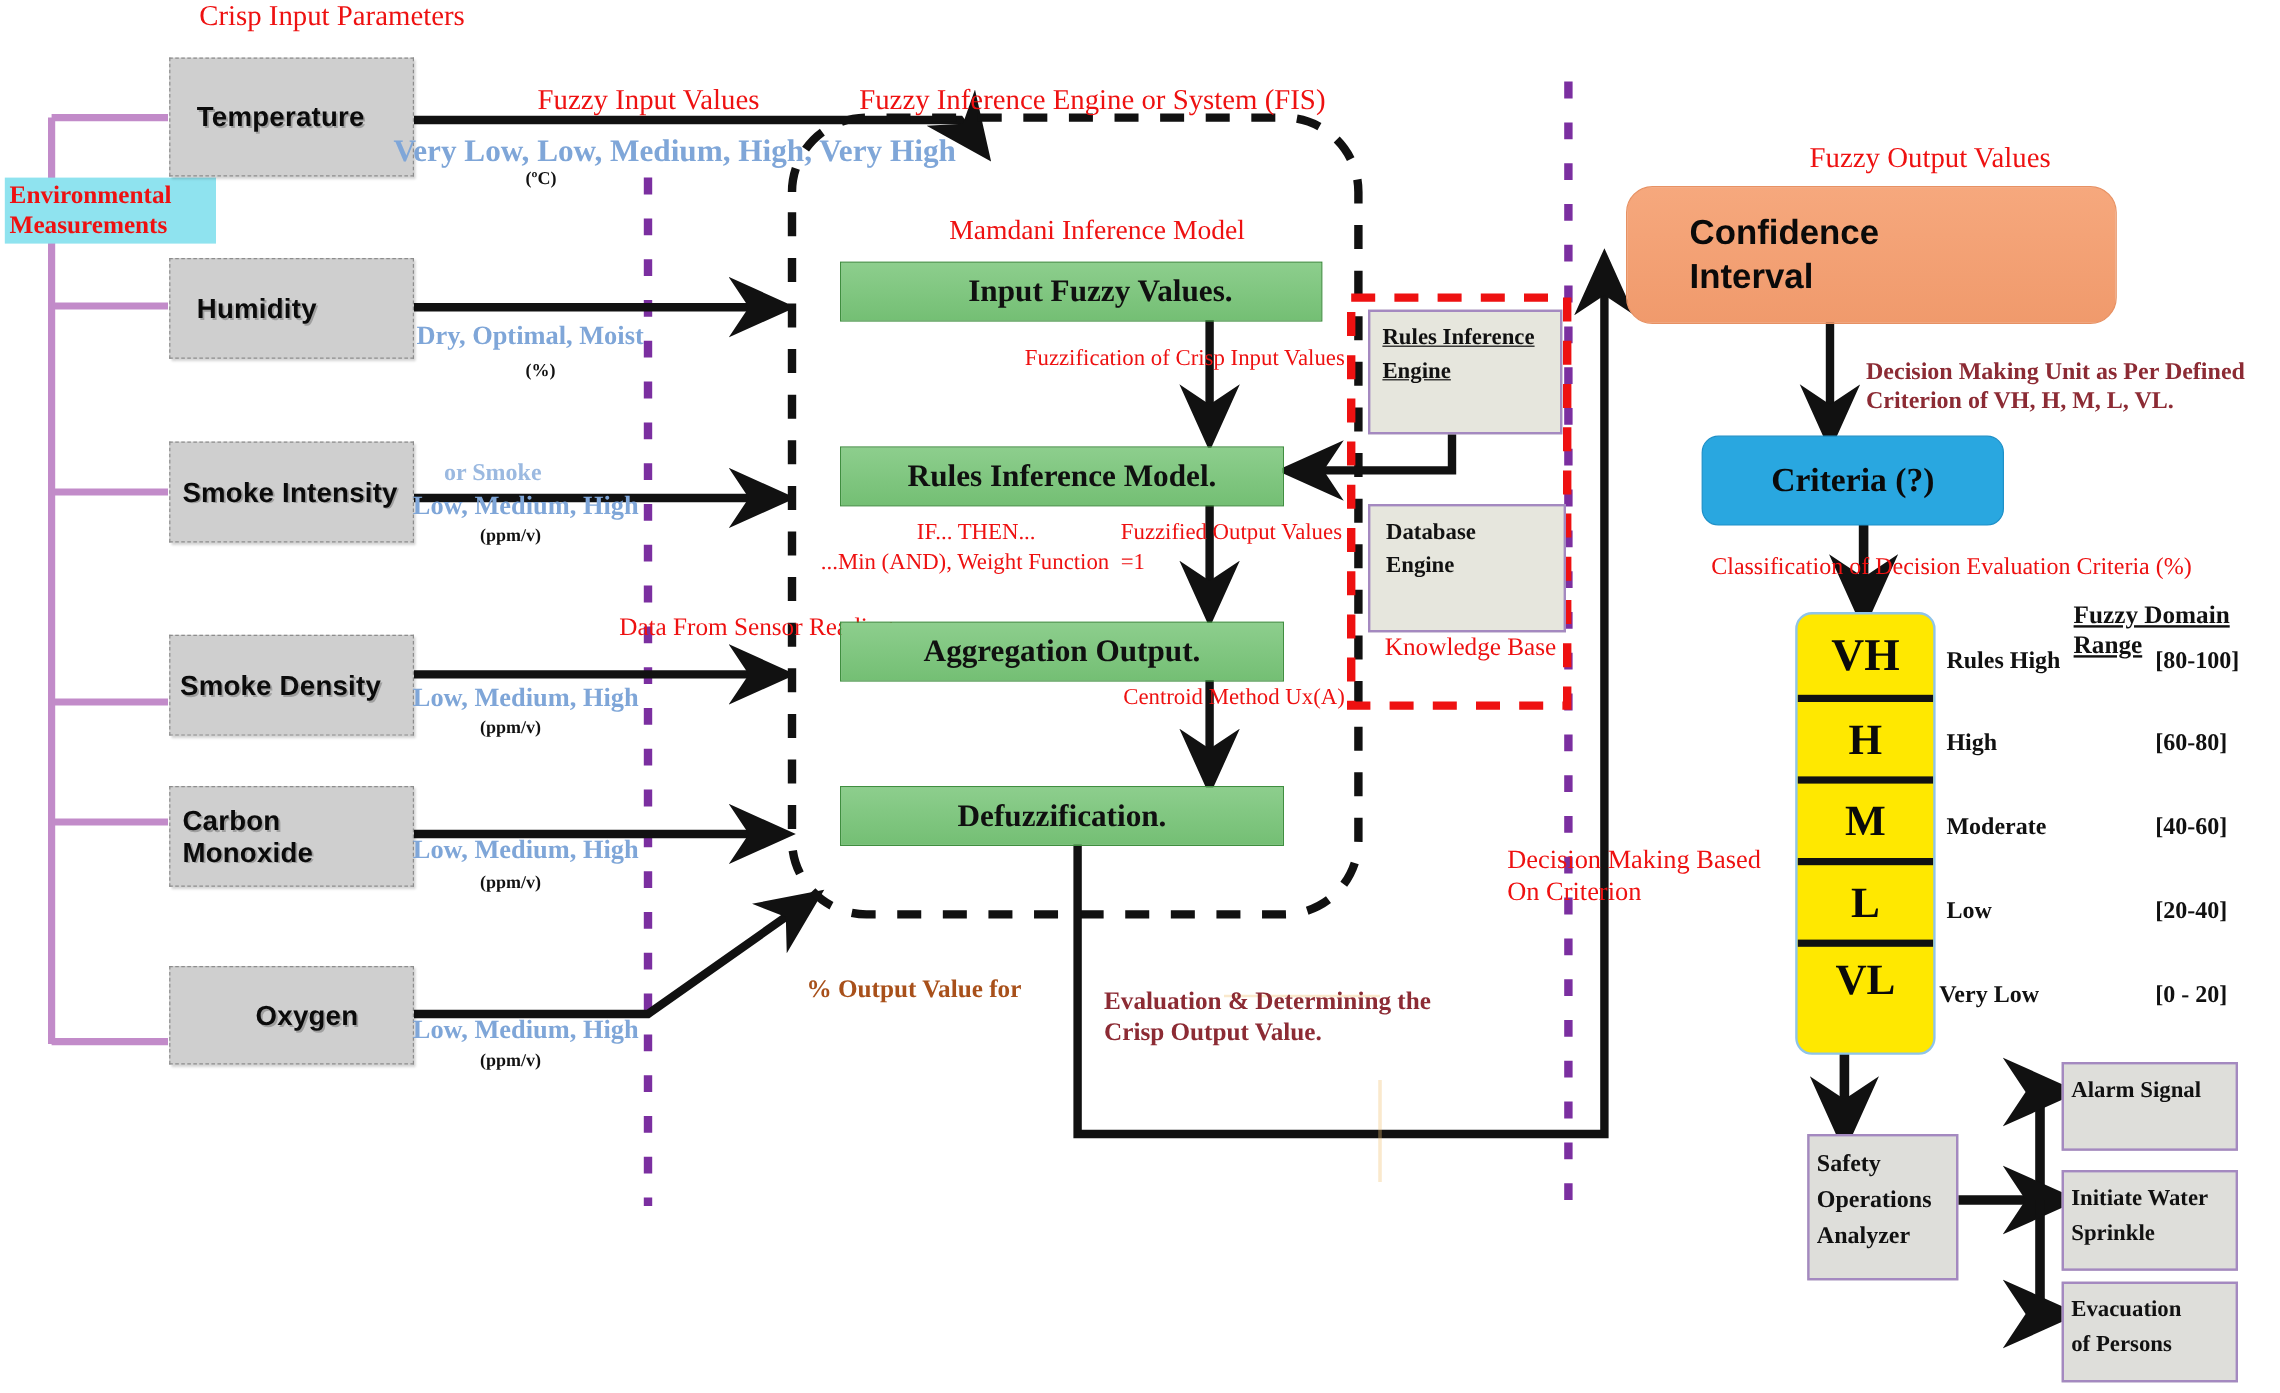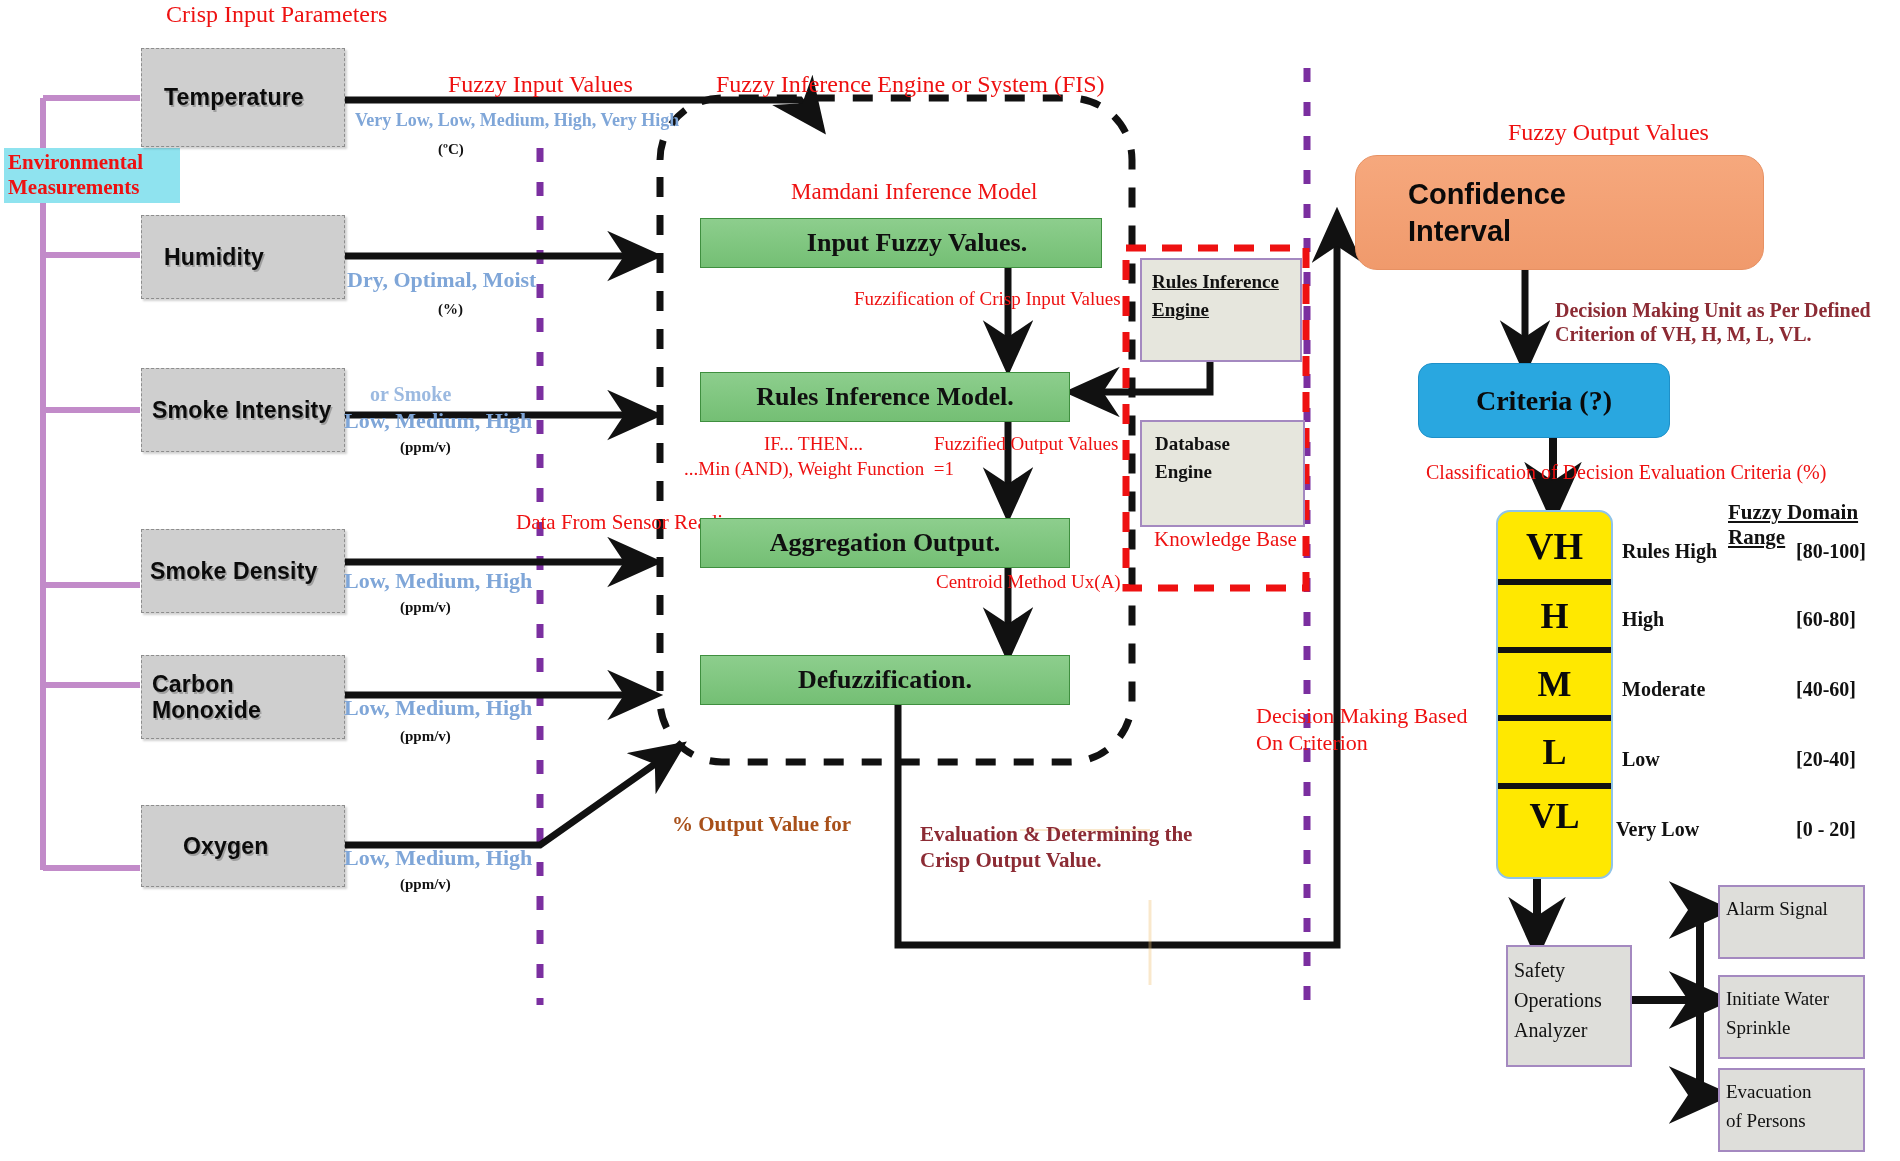--- a/index.html
+++ b/index.html
@@ -47,21 +47,21 @@
 
   
   .ladder{position:absolute;background:#ffe800;border:2px solid #8fc4e8;
           border-radius:14px;overflow:hidden;}
   .rung{display:flex;align-items:center;justify-content:center;
         font-family:"Liberation Serif",serif;font-weight:bold;color:#0a0a0a;}
   .rung+.rung{border-top:6px solid #111;}
 
   
   .obox{position:absolute;background:#dededa;border:2px solid #a489c0;
-        font-family:"Liberation Serif",serif;font-weight:normal;color:#111;font-size:19px;
+        font-family:"Liberation Serif",serif;font-weight:bold;color:#111;font-size:19px;
         padding:8px 4px 0 6px;line-height:1.5;}
 
   .envtag{position:absolute;background:#8fe3ef;color:#ee1111;font-weight:bold;
           font-family:"Liberation Serif",serif;font-size:21px;line-height:1.2;
           padding:2px 6px 3px 4px;}
 
   .dr-label{position:absolute;font-family:"Liberation Serif",serif;font-weight:bold;
             color:#111;font-size:20px;}
   .dr-head{position:absolute;font-family:"Liberation Serif",serif;font-weight:bold;
            color:#111;font-size:21px;text-decoration:underline;}
@@ -176,24 +176,24 @@
     <span style="padding-left:10px;white-space:pre-line;">Smoke Intensity</span>
   </div>
   <div class="inbox" style="left:141px;top:529px;width:202px;height:82px;">
     <span style="padding-left:8px;white-space:pre-line;">Smoke Density</span>
   </div>
   <div class="inbox" style="left:141px;top:655px;width:202px;height:82px;">
     <span style="padding-left:10px;white-space:pre-line;line-height:1.15;">Carbon
 Monoxide</span>
   </div>
   <div class="inbox" style="left:141px;top:805px;width:202px;height:80px;">
-    <span style="padding-left:41px;white-space:pre-line;">Oxygen</span>
-  </div>
-
-  <div class="txt blue" style="left:355px;top:110px;font-size:18px;">Very Low, Low, Medium, High, Very High</div>
+    <span style="padding-left:71px;white-space:pre-line;">Oxygen</span>
+  </div>
+
+  <div class="txt blue" style="left:328px;top:110px;font-size:26px;">Very Low, Low, Medium, High, Very High</div>
   <div class="txt blk" style="left:438px;top:140px;font-size:15px;">(ºC)</div>
 
   <div class="txt blue" style="left:347px;top:267px;font-size:22px;">Dry, Optimal, Moist</div>
   <div class="txt blk" style="left:438px;top:300px;font-size:15px;">(%)</div>
 
   <div class="txt blue" style="left:370px;top:382px;font-size:20px;opacity:.78;">or Smoke</div>
   <div class="txt blue" style="left:344px;top:408px;font-size:22px;">Low, Medium, High</div>
   <div class="txt blk" style="left:400px;top:438px;font-size:15px;">(ppm/ᴠ)</div>
 
   <div class="txt blue" style="left:344px;top:568px;font-size:22px;">Low, Medium, High</div>

